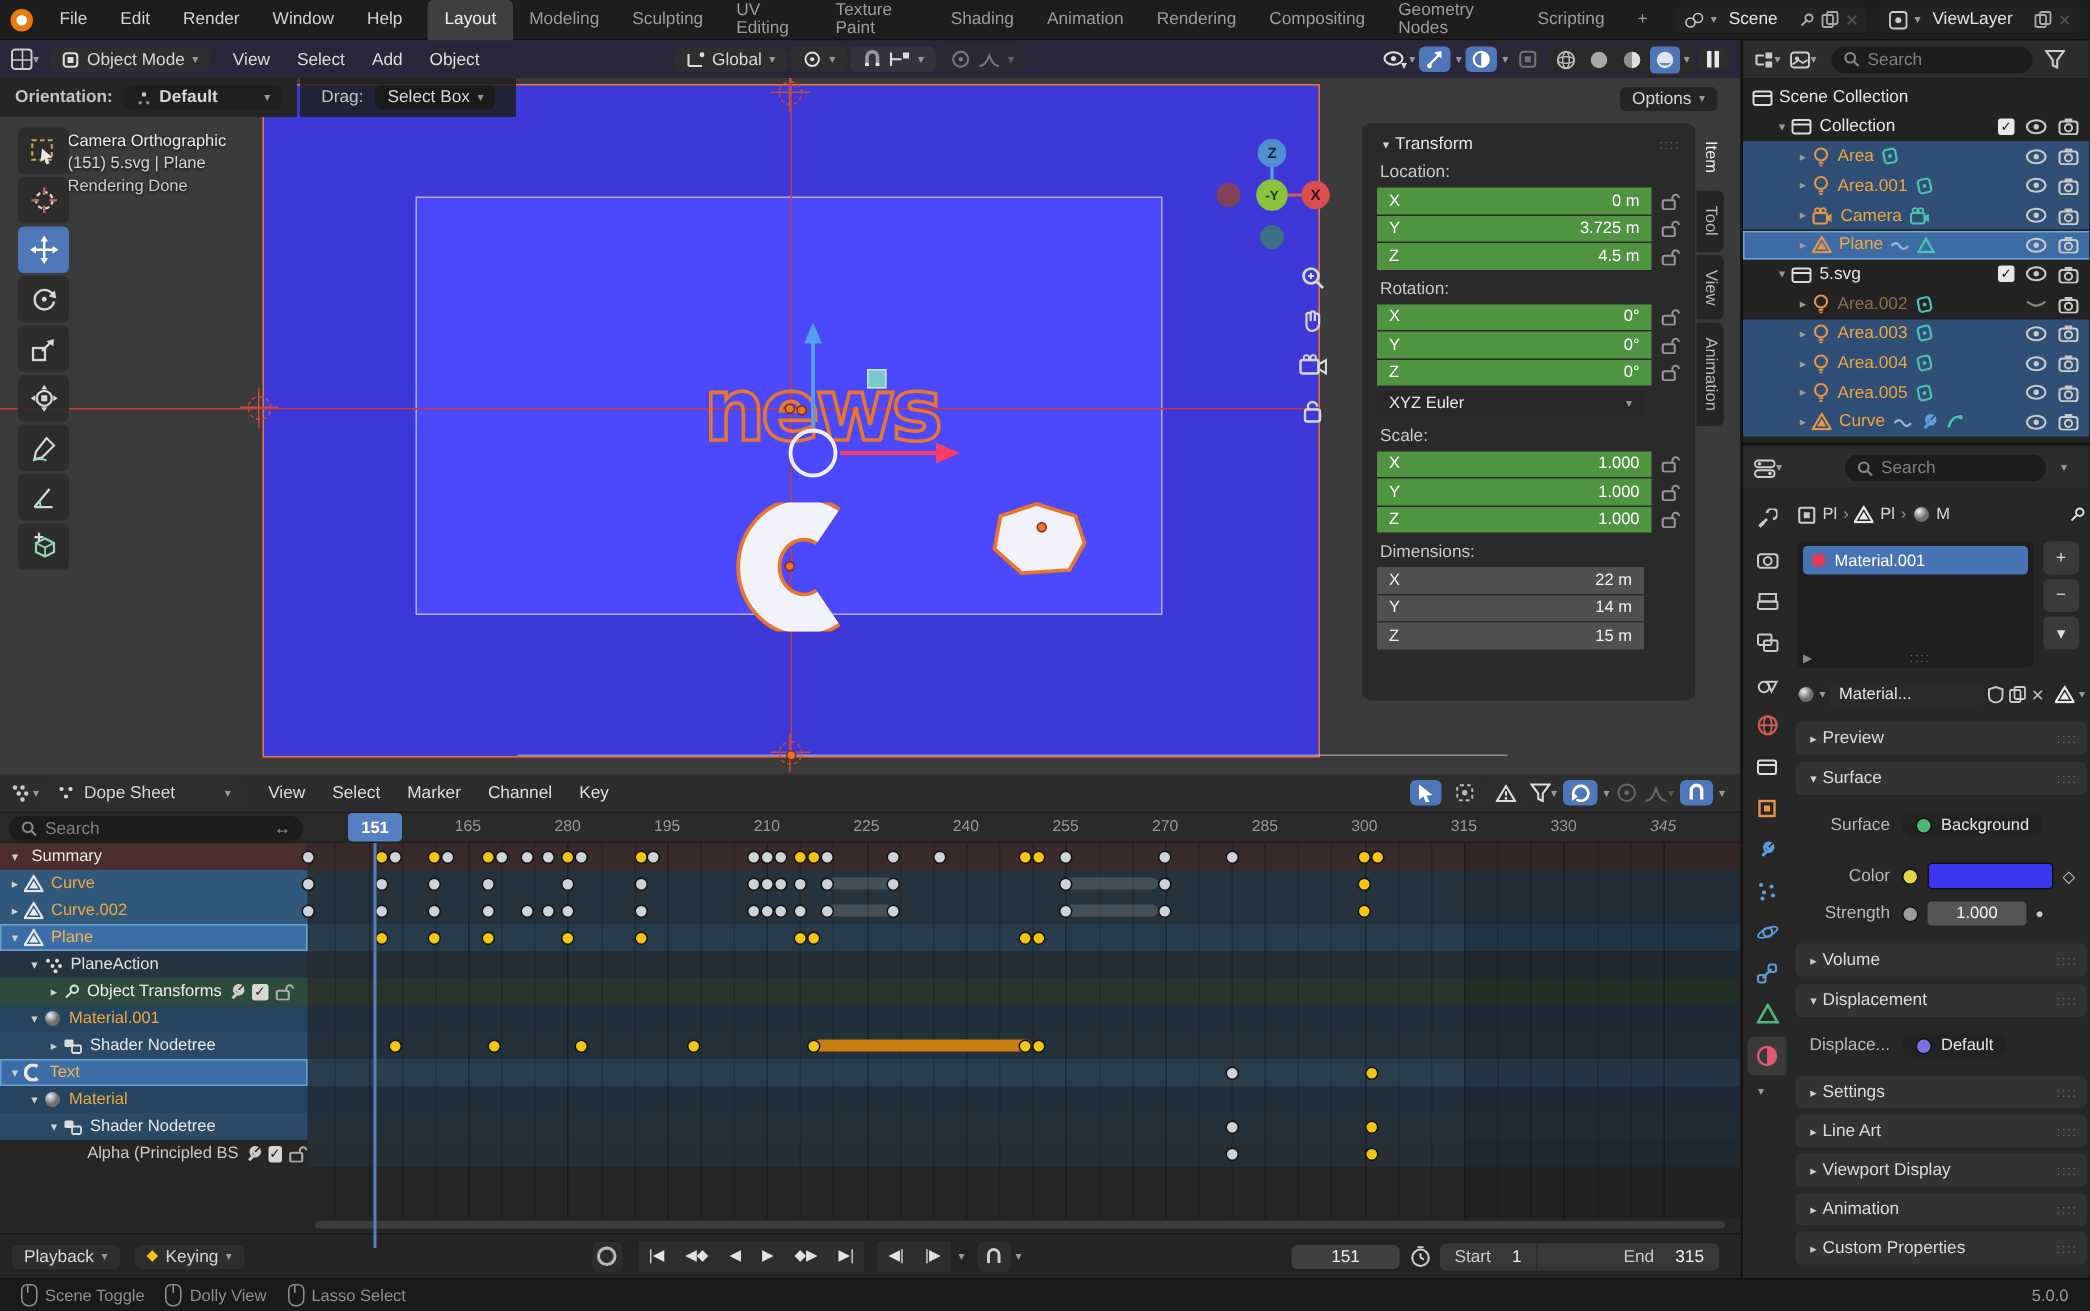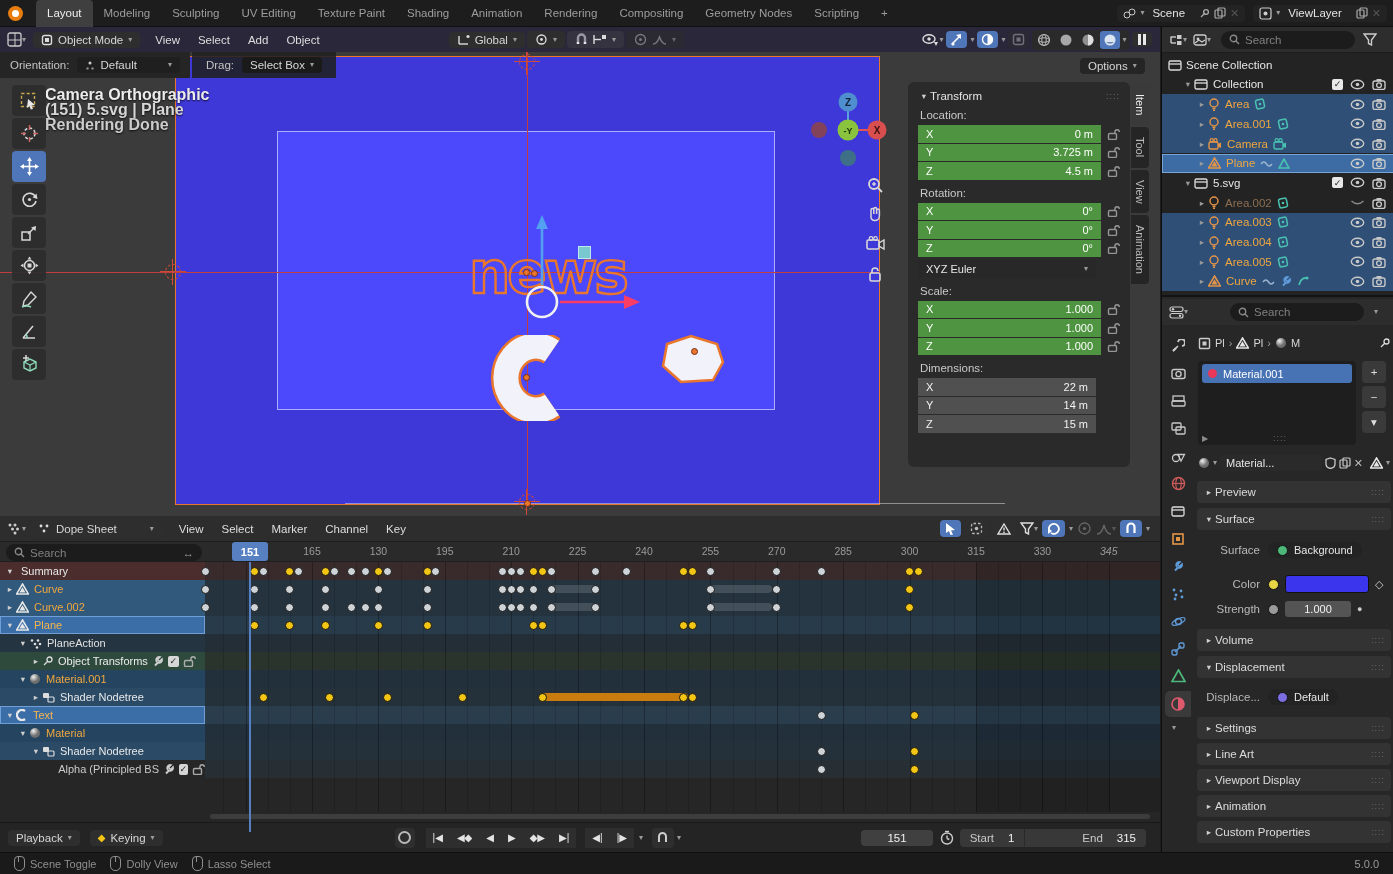--- a/index.html
+++ b/index.html
@@ -19,21 +19,21 @@
   .ws.active{background:#3f3f3f;color:#efefef;border-radius:4px 4px 0 0;}
   .idblock{display:flex;align-items:center;gap:4px;background:#232323;border-radius:4px;padding:2px 6px;margin-left:8px;}
   
   #viewport{left:0;top:27px;width:1160px;height:489px;background:#3b3b3b;overflow:hidden;}
   #vp-header{position:absolute;left:0;top:0;width:100%;height:25px;background:rgba(40,38,58,.92);display:flex;align-items:center;z-index:30;}
   .vph-menu{padding:0 9px;color:#dedede;}
   #tool-row{position:absolute;left:0;top:25px;height:26px;z-index:29;display:flex;align-items:center;}
   #plane-outer{background:#3f38d8;border:1.5px solid #e8762c;box-sizing:border-box;z-index:1;}
   #camera-frame{background:#4b49fb;border:1px solid rgba(255,255,255,.55);box-sizing:border-box;z-index:2;}
   .cross{background:#c23d3d;z-index:6;}
-  .vp-label{z-index:31;color:#e8e8e8;font-size:16px;line-height:15px;text-shadow:0 1px 2px rgba(0,0,0,.8);font-weight:bold;}
+  .vp-label{z-index:31;color:#e8e8e8;font-size:11px;line-height:15px;text-shadow:0 1px 2px rgba(0,0,0,.8);}
   #toolbar{z-index:32;display:flex;flex-direction:column;gap:2px;}
   .tool{width:34px;height:31px;background:rgba(44,44,44,.92);border-radius:4px;display:flex;align-items:center;justify-content:center;}
   .tool.active{background:#4f76b8;}
   #news{z-index:7;font-weight:bold;font-size:58px;letter-spacing:-3px;color:transparent;-webkit-text-stroke:2.4px #e8762c;font-family:"DejaVu Sans",sans-serif;}
   .odot{width:5px;height:5px;border-radius:50%;background:#e8762c;border:1px solid #7c2d12;z-index:9;}
   .empty-marker{z-index:8;width:22px;height:22px;}
   .empty-marker .ring{position:absolute;left:3px;top:3px;width:14px;height:14px;border:1.4px dashed #cc4a3a;border-radius:50%;}
   .empty-marker .h{position:absolute;left:-2px;top:10px;width:26px;height:1.4px;background:#cc4a3a;}
   .empty-marker .v{position:absolute;left:10px;top:-2px;width:1.4px;height:26px;background:#cc4a3a;}
   .side-btn{z-index:12;width:26px;height:26px;border-radius:6px;display:flex;align-items:center;justify-content:center;background:rgba(40,40,40,.0);}
@@ -87,20 +87,27 @@
 <body>
 
 <div id="app">
 
   <div class="abs row" id="topbar">
     <span class="ic" style="width:30px;">
       <span style="width:15px;height:15px;border-radius:50%;background:#e87d0d;position:relative;display:inline-block;">
         <span style="position:absolute;left:4px;top:4px;width:7px;height:7px;border-radius:50%;background:#fff;"></span>
       </span>
     </span>
+    <span id="tb-menus" style="display:flex;">
+        <span class="menu-item">File</span>
+        <span class="menu-item">Edit</span>
+        <span class="menu-item">Render</span>
+        <span class="menu-item">Window</span>
+        <span class="menu-item">Help</span>
+      </span>
     <span id="tb-ws" style="display:flex;margin-left:6px;">
         <span class="ws active">Layout</span>
         <span class="ws">Modeling</span>
         <span class="ws">Sculpting</span>
         <span class="ws">UV Editing</span>
         <span class="ws">Texture Paint</span>
         <span class="ws">Shading</span>
         <span class="ws">Animation</span>
         <span class="ws">Rendering</span>
         <span class="ws">Compositing</span>
@@ -364,21 +371,21 @@
         <span class="btn" style="padding:2px 6px;">
             <span style="display:inline-flex;gap:2.5px;">
               <span style="width:3px;height:11px;background:#e8e8e8;"></span>
               <span style="width:3px;height:11px;background:#e8e8e8;"></span>
             </span>
           </span>
       </span>
     </div>
 
     <div id="tool-row">
-      <span style="background:#252525;height:26px;display:flex;align-items:center;padding:0 10px 0 10px;">
+      <span style="background:#252525;height:26px;display:flex;align-items:center;padding:0 10px 0 10px;font-weight:bold;">
         <span style="color:#c3c3c3;">Orientation:</span>
         <span class="btn" style="margin-left:8px;background:#1f1f1f;">
           <svg width="10" height="11">
               <circle cx="5" cy="3" r="1.5" fill="#ccc"></circle>
               <circle cx="2.5" cy="8.5" r="1.2" fill="#888"></circle>
               <circle cx="7.5" cy="8.5" r="1.2" fill="#888"></circle>
             </svg>
           <span style="padding-right:26px;">Default</span>
             <span class="caret">▾</span>
         </span>
@@ -1003,21 +1010,21 @@
         <span class="btn" style="background:#4f76b8;padding:2px 5px;">
             <svg width="12" height="13">
               <path d="M2.5 11 V5 a3.5 3.5 0 0 1 7 0 V11" fill="none" stroke="#fff" stroke-width="2.2"></path>
             </svg>
           </span>
           <span class="caret">▾</span>
       </span>
     </div>
     <div id="ruler">
         <span class="rlabel" style="left: 312px;">165</span>
-        <span class="rlabel" style="left: 378.4px;">130</span>
+        <span class="rlabel" style="left: 378.4px;">280</span>
         <span class="rlabel" style="left: 444.8px;">195</span>
         <span class="rlabel" style="left: 511.2px;">210</span>
         <span class="rlabel" style="left: 577.6px;">225</span>
         <span class="rlabel" style="left: 644px;">240</span>
         <span class="rlabel" style="left: 710.4px;">255</span>
         <span class="rlabel" style="left: 776.8px;">270</span>
         <span class="rlabel" style="left: 843.2px;">285</span>
         <span class="rlabel" style="left: 909.6px;">300</span>
         <span class="rlabel" style="left: 976px;">315</span>
         <span class="rlabel" style="left: 1042.4px;">330</span>

